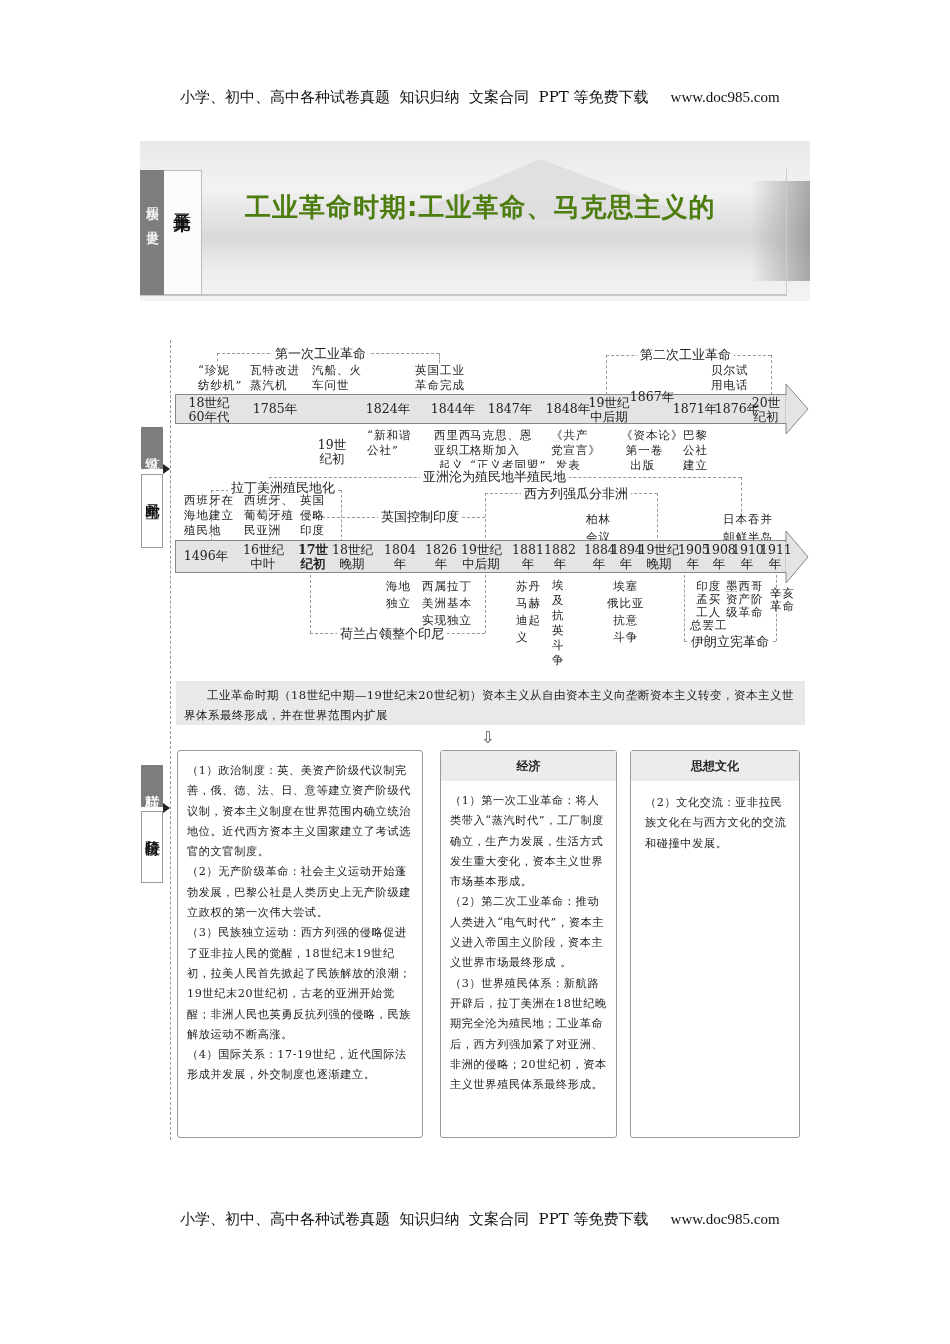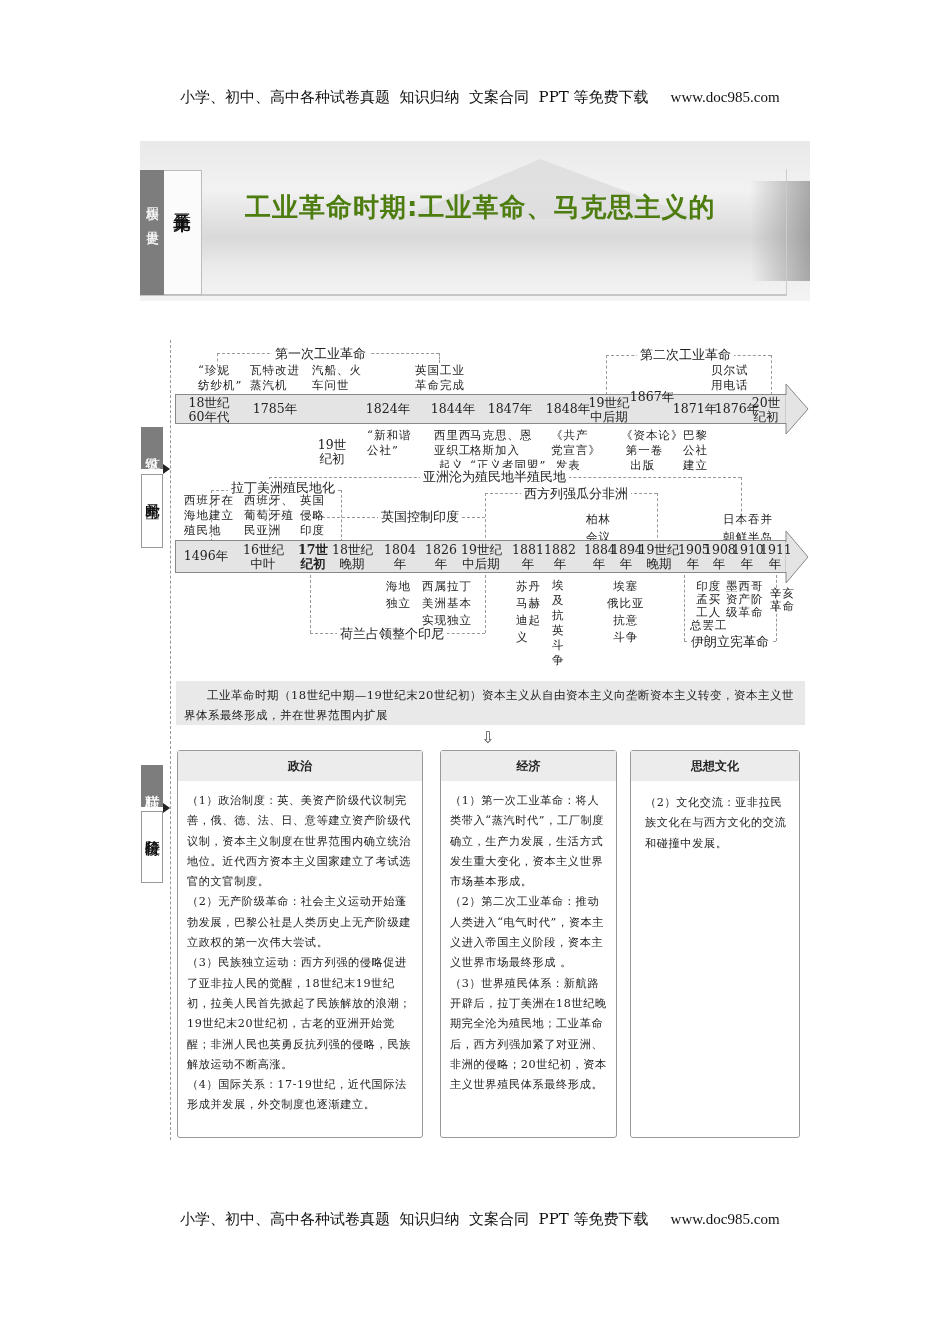--- a/index.html
+++ b/index.html
@@ -259,21 +259,20 @@
 资产阶
 级革命</div>
   <div class="abs note" style="left:770px;top:587px;line-height:13px;">辛亥
 革命</div>
 </div>
 
 <div class="abs summary">工业革命时期（18世纪中期—19世纪末20世纪初）资本主义从自由资本主义向垄断资本主义转变，资本主义世界体系最终形成，并在世界范围内扩展</div>
 <div class="abs down-arrow">⇩</div>
 
 <div class="abs card" style="left:177px;top:750px;width:246px;height:388px;">
-  <div class="card-head">政治</div>
   <div class="card-body">
     <p>（1）政治制度：英、美资产阶级代议制完善，俄、德、法、日、意等建立资产阶级代议制，资本主义制度在世界范围内确立统治地位。近代西方资本主义国家建立了考试选官的文官制度。</p>
     <p>（2）无产阶级革命：社会主义运动开始蓬勃发展，巴黎公社是人类历史上无产阶级建立政权的第一次伟大尝试。</p>
     <p>（3）民族独立运动：西方列强的侵略促进了亚非拉人民的觉醒，18世纪末19世纪初，拉美人民首先掀起了民族解放的浪潮；19世纪末20世纪初，古老的亚洲开始觉醒；非洲人民也英勇反抗列强的侵略，民族解放运动不断高涨。</p>
     <p>（4）国际关系：17-19世纪，近代国际法形成并发展，外交制度也逐渐建立。</p>
   </div>
 </div>
 
 <div class="abs card" style="left:440px;top:750px;width:177px;height:388px;">
   <div class="card-head">经济</div>

